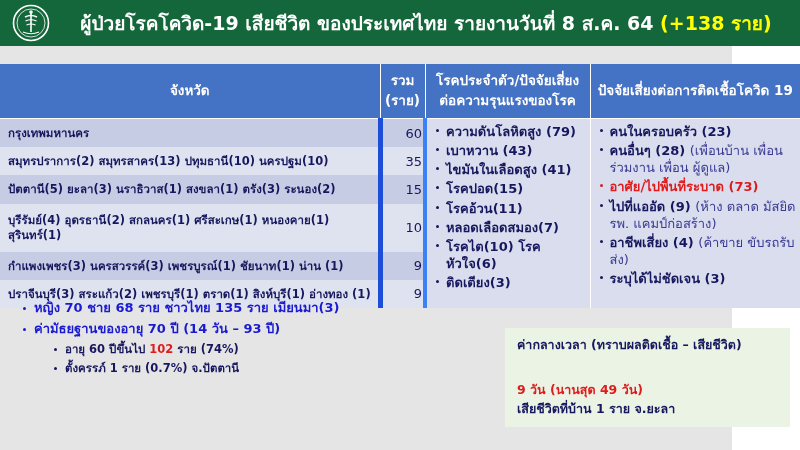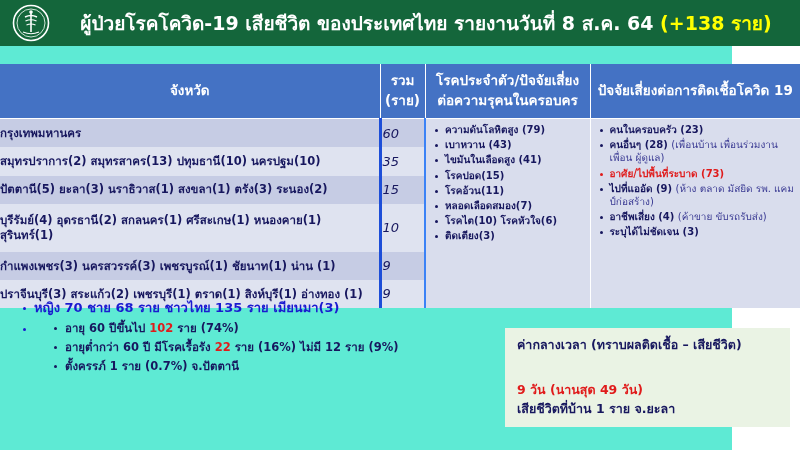--- a/index.html
+++ b/index.html
@@ -12,21 +12,21 @@
     width: 800px;
     height: 450px;
     overflow: hidden;
     font-family: "DejaVu Sans", "Liberation Sans", sans-serif;
     color: #1a1a8c;
   }
   #page {
     position: relative;
     width: 732px;
     height: 450px;
-    background: #5eead4;
+    background: #e5e5e5;
   }
 
   
   #header {
     position: absolute;
     left: 0; top: 0;
     width: 800px; height: 46px;
     background: #14663b;
     display: flex;
     align-items: center;
@@ -81,33 +81,32 @@
 
   .col-prov  { width: 380px; }
   .col-total { width: 45px; }
   .col-chron { width: 165px; }
   .col-risk  { width: 210px; }
 
   .prov-cell {
     font-size: 11.5px;
     font-weight: bold;
     color: #17175e;
-    padding: 3px 4px 3px 0;
+    padding: 3px 4px 3px 8px;
     vertical-align: middle;
-    border-right: 3px solid #1d4ed8;
+    border-right: 5px solid #1d4ed8;
     line-height: 1.25;
   }
   .total-cell {
     font-size: 13px;
     font-weight: normal;
     color: #17175e;
-    text-align: left;
+    text-align: right;
     vertical-align: middle;
-    border-right: 2px solid #3b82f6;
-    font-style: italic;
+    border-right: 4px solid #3b82f6;
   }
   tr.band-a .prov-cell, tr.band-a .total-cell { background: #c6cce4; }
   tr.band-b .prov-cell, tr.band-b .total-cell { background: #dfe3f0; }
 
   .panel-cell {
     background: #d9dded;
     vertical-align: top;
     padding: 4px 4px 4px 6px;
     border-right: 1px solid #ffffff;
   }
@@ -115,21 +114,21 @@
 
   ul.panel-list {
     list-style: none;
     margin: 0;
     padding: 0;
   }
   ul.panel-list li {
     position: relative;
     padding-left: 13px;
     margin: 0 0 2px 0;
-    font-size: 10px;
+    font-size: 13px;
     font-weight: bold;
     color: #17175e;
     line-height: 1.32;
   }
   ul.panel-list li::before {
     content: "";
     position: absolute;
     left: 3px;
     top: 6px;
     width: 3px; height: 3px;
@@ -246,21 +245,21 @@
     </colgroup>
     <thead>
       <tr class="thead-row">
         <th>จังหวัด</th>
         <th>
           <span>รวม</span><br>
           <span>(ราย)</span>
         </th>
         <th>
           <span>โรคประจำตัว/ปัจจัยเสี่ยง</span><br>
-          <span>ต่อความรุคนในครอบคร</span>
+          <span>ต่อความรุนแรงของโรค</span>
         </th>
         <th>ปัจจัยเสี่ยงต่อการติดเชื้อโควิด 19</th>
       </tr>
     </thead>
     <tbody>
       <tr class="band-a">
         <td class="prov-cell">กรุงเทพมหานคร</td>
         <td class="total-cell">60</td>
         <td class="panel-cell" rowspan="6">
           <ul class="panel-list">
@@ -307,23 +306,23 @@
       </tr>
     </tbody>
   </table>
 
   <div id="summary">
     <ul class="sum-list">
       <li>
         <span>หญิง 70 ชาย 68 ราย ชาวไทย 135 ราย เมียนมา(3)</span>
       </li>
       <li>
+        <span>ค่ามัธยฐานของอายุ 70 ปี (14 วัน – 93 ปี)</span>
         <ul class="sub-list">
           <li><span>อายุ 60 ปีขึ้นไป </span><span class="hl-red">102</span><span> ราย (74%)</span></li>
-          <li><span>อายุต่ำกว่า 60 ปี มีโรคเรื้อรัง </span><span class="hl-red">22</span><span> ราย (16%) ไม่มี 12 ราย (9%)</span></li>
           <li><span>ตั้งครรภ์ 1 ราย (0.7%) จ.ปัตตานี</span><span class="hl-red"></span><span></span></li>
         </ul>
       </li>
     </ul>
   </div>
 
   <div id="timebox">
     <div class="tb-line">ค่ากลางเวลา (ทราบผลติดเชื้อ – เสียชีวิต)</div>
     <div class="tb-line red">9 วัน (นานสุด 49 วัน)</div>
     <div class="tb-line">เสียชีวิตที่บ้าน 1 ราย จ.ยะลา</div>

